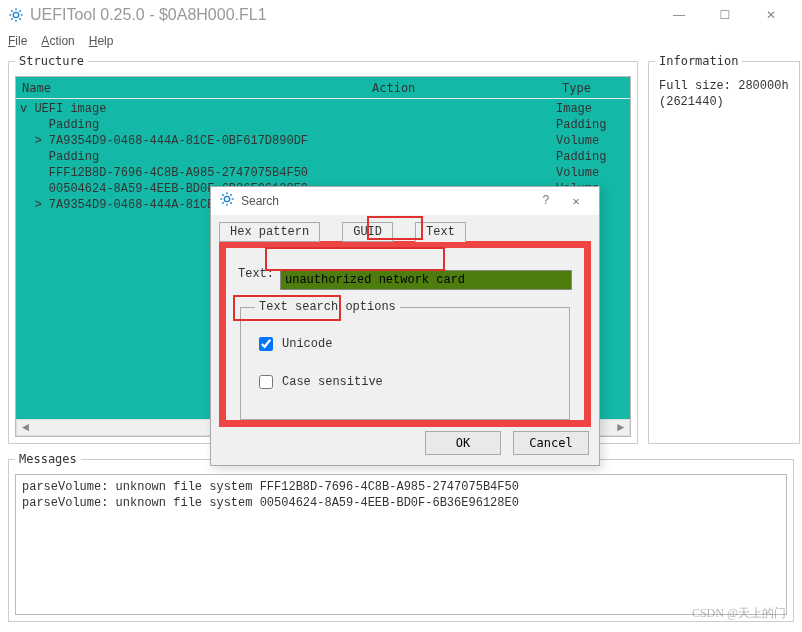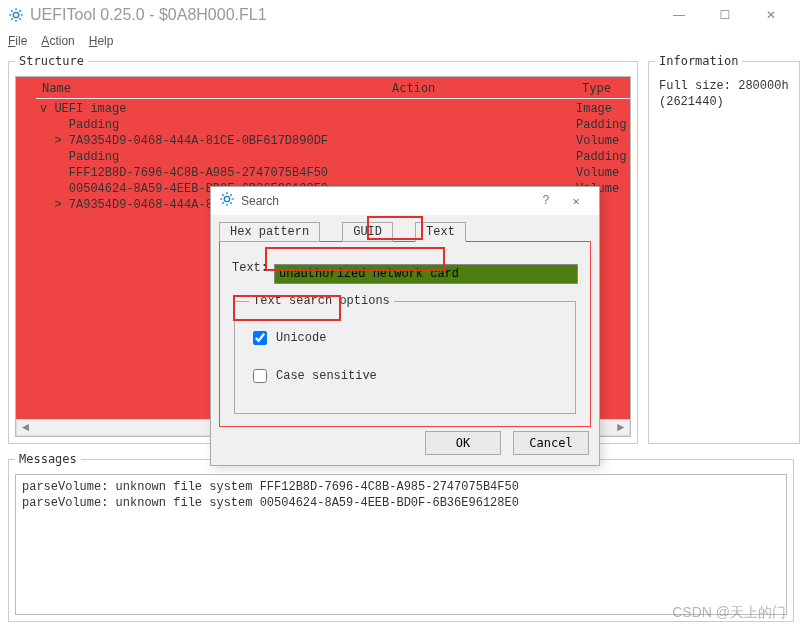--- a/index.html
+++ b/index.html
@@ -37,23 +37,22 @@
   fieldset.panel {
     border:1px solid #ccc; margin:0; padding:6px; position:absolute;
     font-family: Consolas, "Courier New", monospace;
     font-size:12px;
   }
   fieldset.panel > legend { font-family: Consolas, monospace; font-size:12px; color:#333; padding:0 4px; }
   .structure { left:0; top:0; width:630px; height:390px; }
   .information { left:640px; top:0; right:0; width:146px; height:390px; }
   .messages { left:0; top:398px; width:786px; height:170px; }
   .tree-area {
-    border:1px solid #bbb; position:absolute; left:6px; right:6px; top:8px; bottom:6px; background:#ef4444;
+    border:1px solid #bbb; position:absolute; left:6px; right:6px; top:8px; bottom:6px; background:#14b8a6;
     overflow:hidden;
-    padding-left:20px;
   }
   .tree-header {
     display:flex; height:22px; border-bottom:1px solid #e6e6e6; align-items:center;
     font-family: Consolas, monospace;
   }
   .tree-header .col { padding:0 6px; }
   .col-name { flex: 0 0 350px; }
   .col-action { flex: 0 0 190px; }
   .col-type { flex: 1; }
   .tree-body { padding:2px 0; line-height:16px; }
@@ -88,21 +87,21 @@
   .tabs {
     display:flex; margin:6px 0 0 8px; position:relative; top:1px;gap:22px;
   }
   .tab {
     padding:2px 10px; border:1px solid #aaa; background:#f0f0f0; margin-right:0px;
     border-bottom:1px solid #aaa;
     font-family: "SimSun", "Courier New", monospace;
   }
   .tab.active { background:#f0f0f0; border-bottom:1px solid #f0f0f0; }
   .tab-body {
-    border:1px solid #ef4444; margin:0 8px 8px 8px; padding:10px 12px 12px 12px;
+    border:7px solid #ef4444; margin:0 8px 8px 8px; padding:10px 12px 12px 12px;
     height:186px;
   }
   .row-text { display:flex; align-items:center; gap:6px; }
   .row-text input[type=text] {
     flex:1; height:20px; border:1px solid #888; padding:0 4px;
     font-family: "SimSun","Courier New",monospace; font-size:12px; background:#4d7c0f;margin-top:12px;
   }
   .opts {
     border:1px solid #aaa; margin-top:10px; padding:12px 14px 16px 14px; height:120px;
   }
@@ -112,21 +111,21 @@
   .dlg-buttons {
     position:absolute; right:10px; bottom:10px; display:flex; gap:12px;
   }
   .dlg-buttons button {
     width:76px; height:24px; background:#e9e9e9; border:1px solid #aaa;
     font-family:"SimSun",monospace; font-size:12px; cursor:pointer;
   }
   .redbox { position:absolute; border:2px solid #e03030; pointer-events:none; }
   .watermark {
     position:absolute; right:16px; bottom:10px; color:rgba(120,120,120,0.55);
-    font-size:14px; font-family:Liberation Sans, sans-serif; pointer-events:none;
+    font-size:12px; font-family:Liberation Serif, serif; pointer-events:none;
   }
   svg.gear { width:16px; height:16px; }
 </style>
 </head>
 <body>
 
 <div class="titlebar">
   <span class="icon">
     <svg class="gear" viewBox="0 0 24 24">
         <circle cx="12" cy="12" r="4" fill="none" stroke="#1a80cc" stroke-width="2"></circle>

